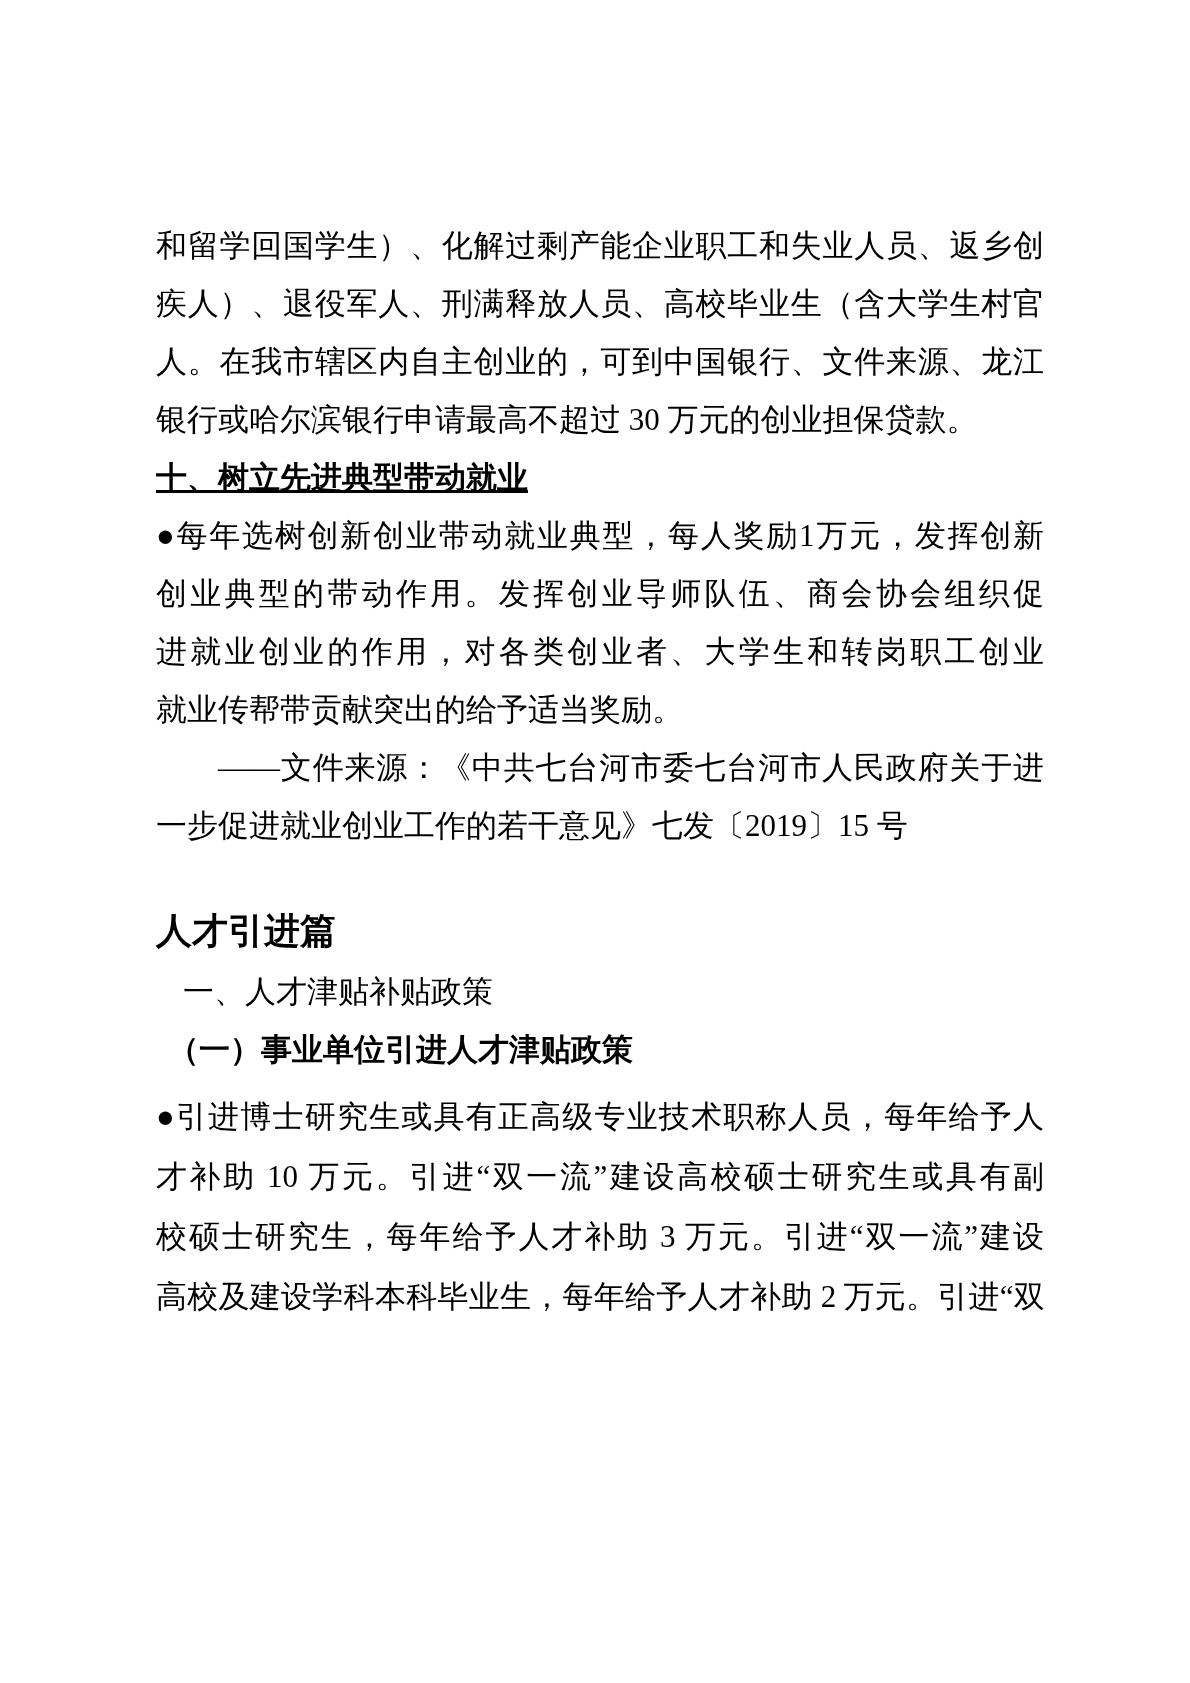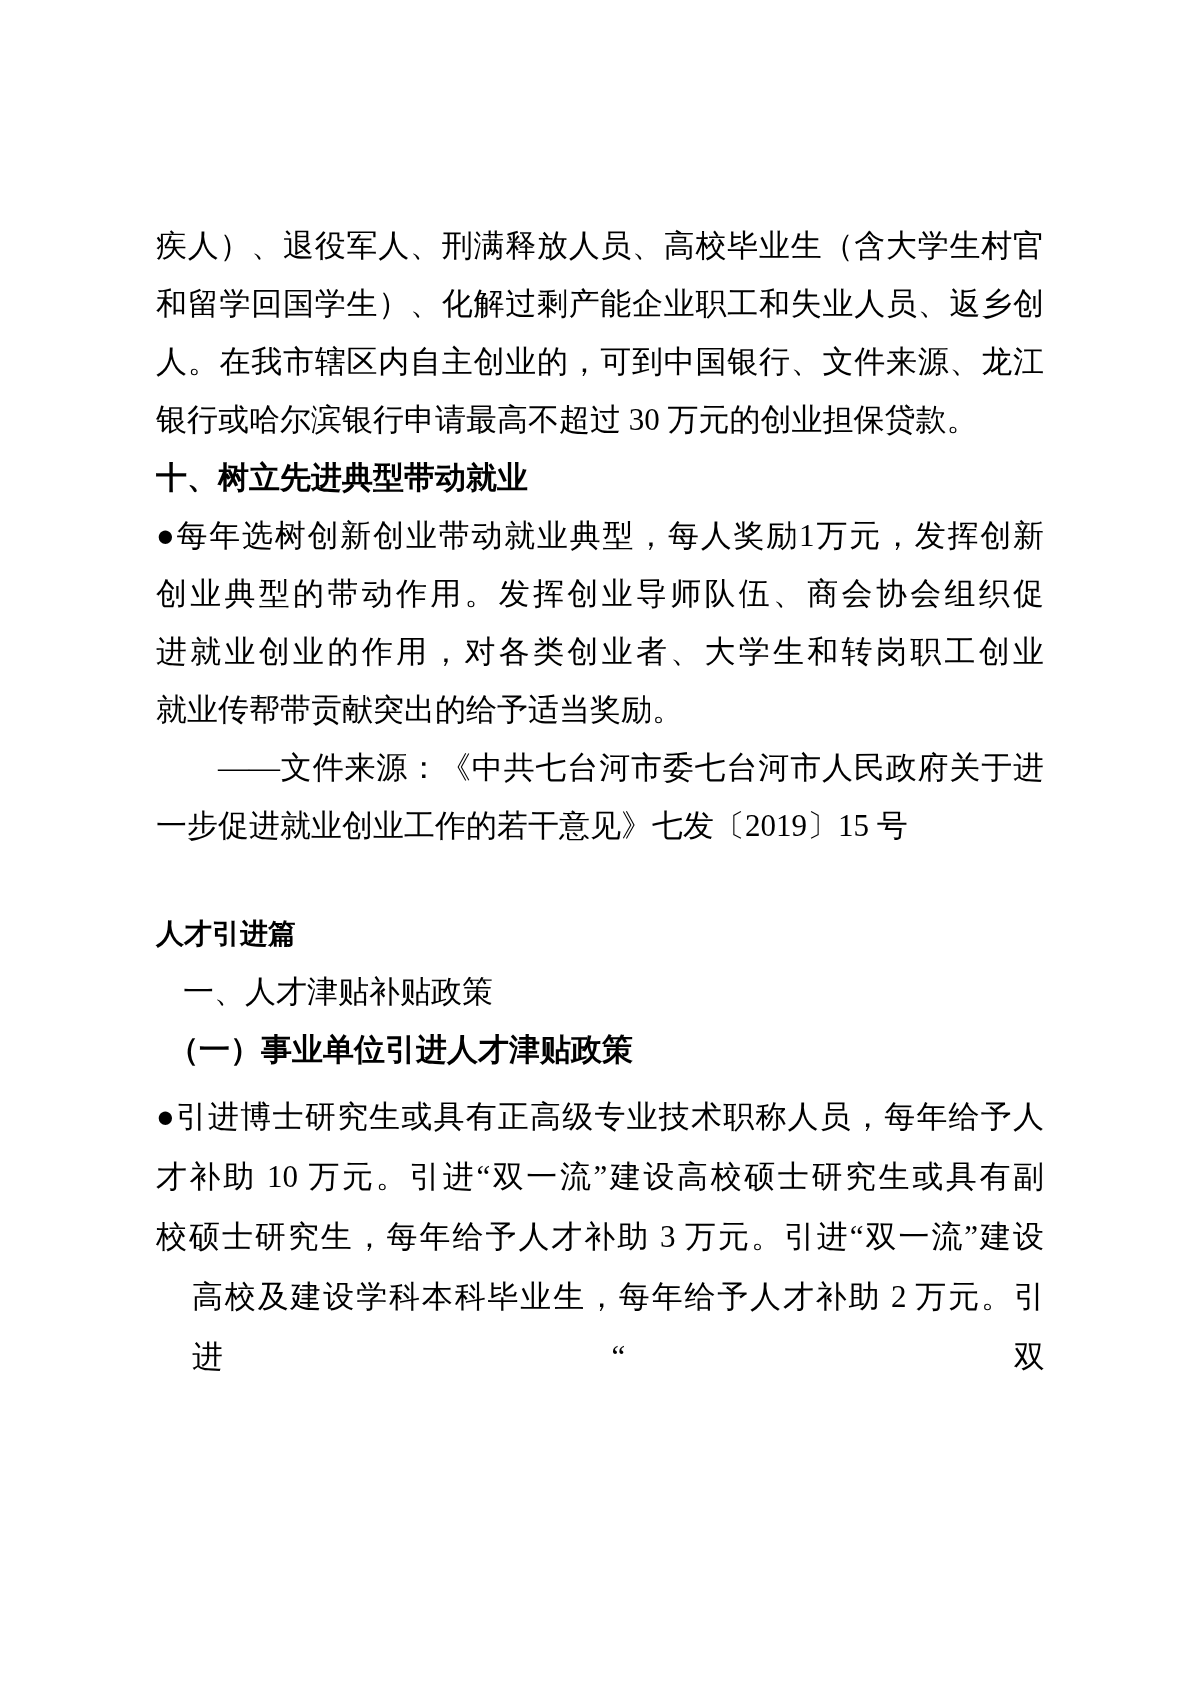--- a/index.html
+++ b/index.html
@@ -19,42 +19,43 @@
     font-weight:400;
   }
   .line { line-height:58px; height:58px; }
   
   .j { text-align:justify; text-align-last:justify; }
   
   .l { text-align:left; text-align-last:left; }
   .indent2 { text-indent:62px; }
   .h-item {            
     font-weight:700;
+    text-decoration:underline;
   }
   .h-chapter {         
-    font-family:Liberation Serif, serif;
+    font-family:Liberation Mono, monospace;
     font-weight:700;
-    font-size:28px;
+    font-size:36px;
     margin-top:50px;
   }
   .h-sub1 { text-indent:27px; }      
   .h-sub2 { font-weight:700; text-indent:12px; }  
   .p4 { margin-top:8px; }
   .p4 .line { line-height:60px; height:60px; }
-  .tight { letter-spacing:-0.8px;margin-left:36px; }
+  .tight { letter-spacing:-0.8px; }
 </style>
 </head>
 <body>
 
 <div class="page">
   <div class="content">
 
     <div class="para">
+      <div class="line j">和留学回国学生）、化解过剩产能企业职工和失业人员、返乡创</div>
       <div class="line j">疾人）、退役军人、刑满释放人员、高校毕业生（含大学生村官</div>
-      <div class="line j">和留学回国学生）、化解过剩产能企业职工和失业人员、返乡创</div>
       <div class="line j">人。在我市辖区内自主创业的，可到中国银行、文件来源、龙江</div>
       <div class="line l">银行或哈尔滨银行申请最高不超过 30 万元的创业担保贷款。</div>
     </div>
 
     <div class="line l h-item">十、树立先进典型带动就业</div>
 
     <div class="para">
       <div class="line j">●每年选树创新创业带动就业典型，每人奖励1万元，发挥创新</div>
       <div class="line j">创业典型的带动作用。发挥创业导师队伍、商会协会组织促</div>
       <div class="line j">进就业创业的作用，对各类创业者、大学生和转岗职工创业</div>

